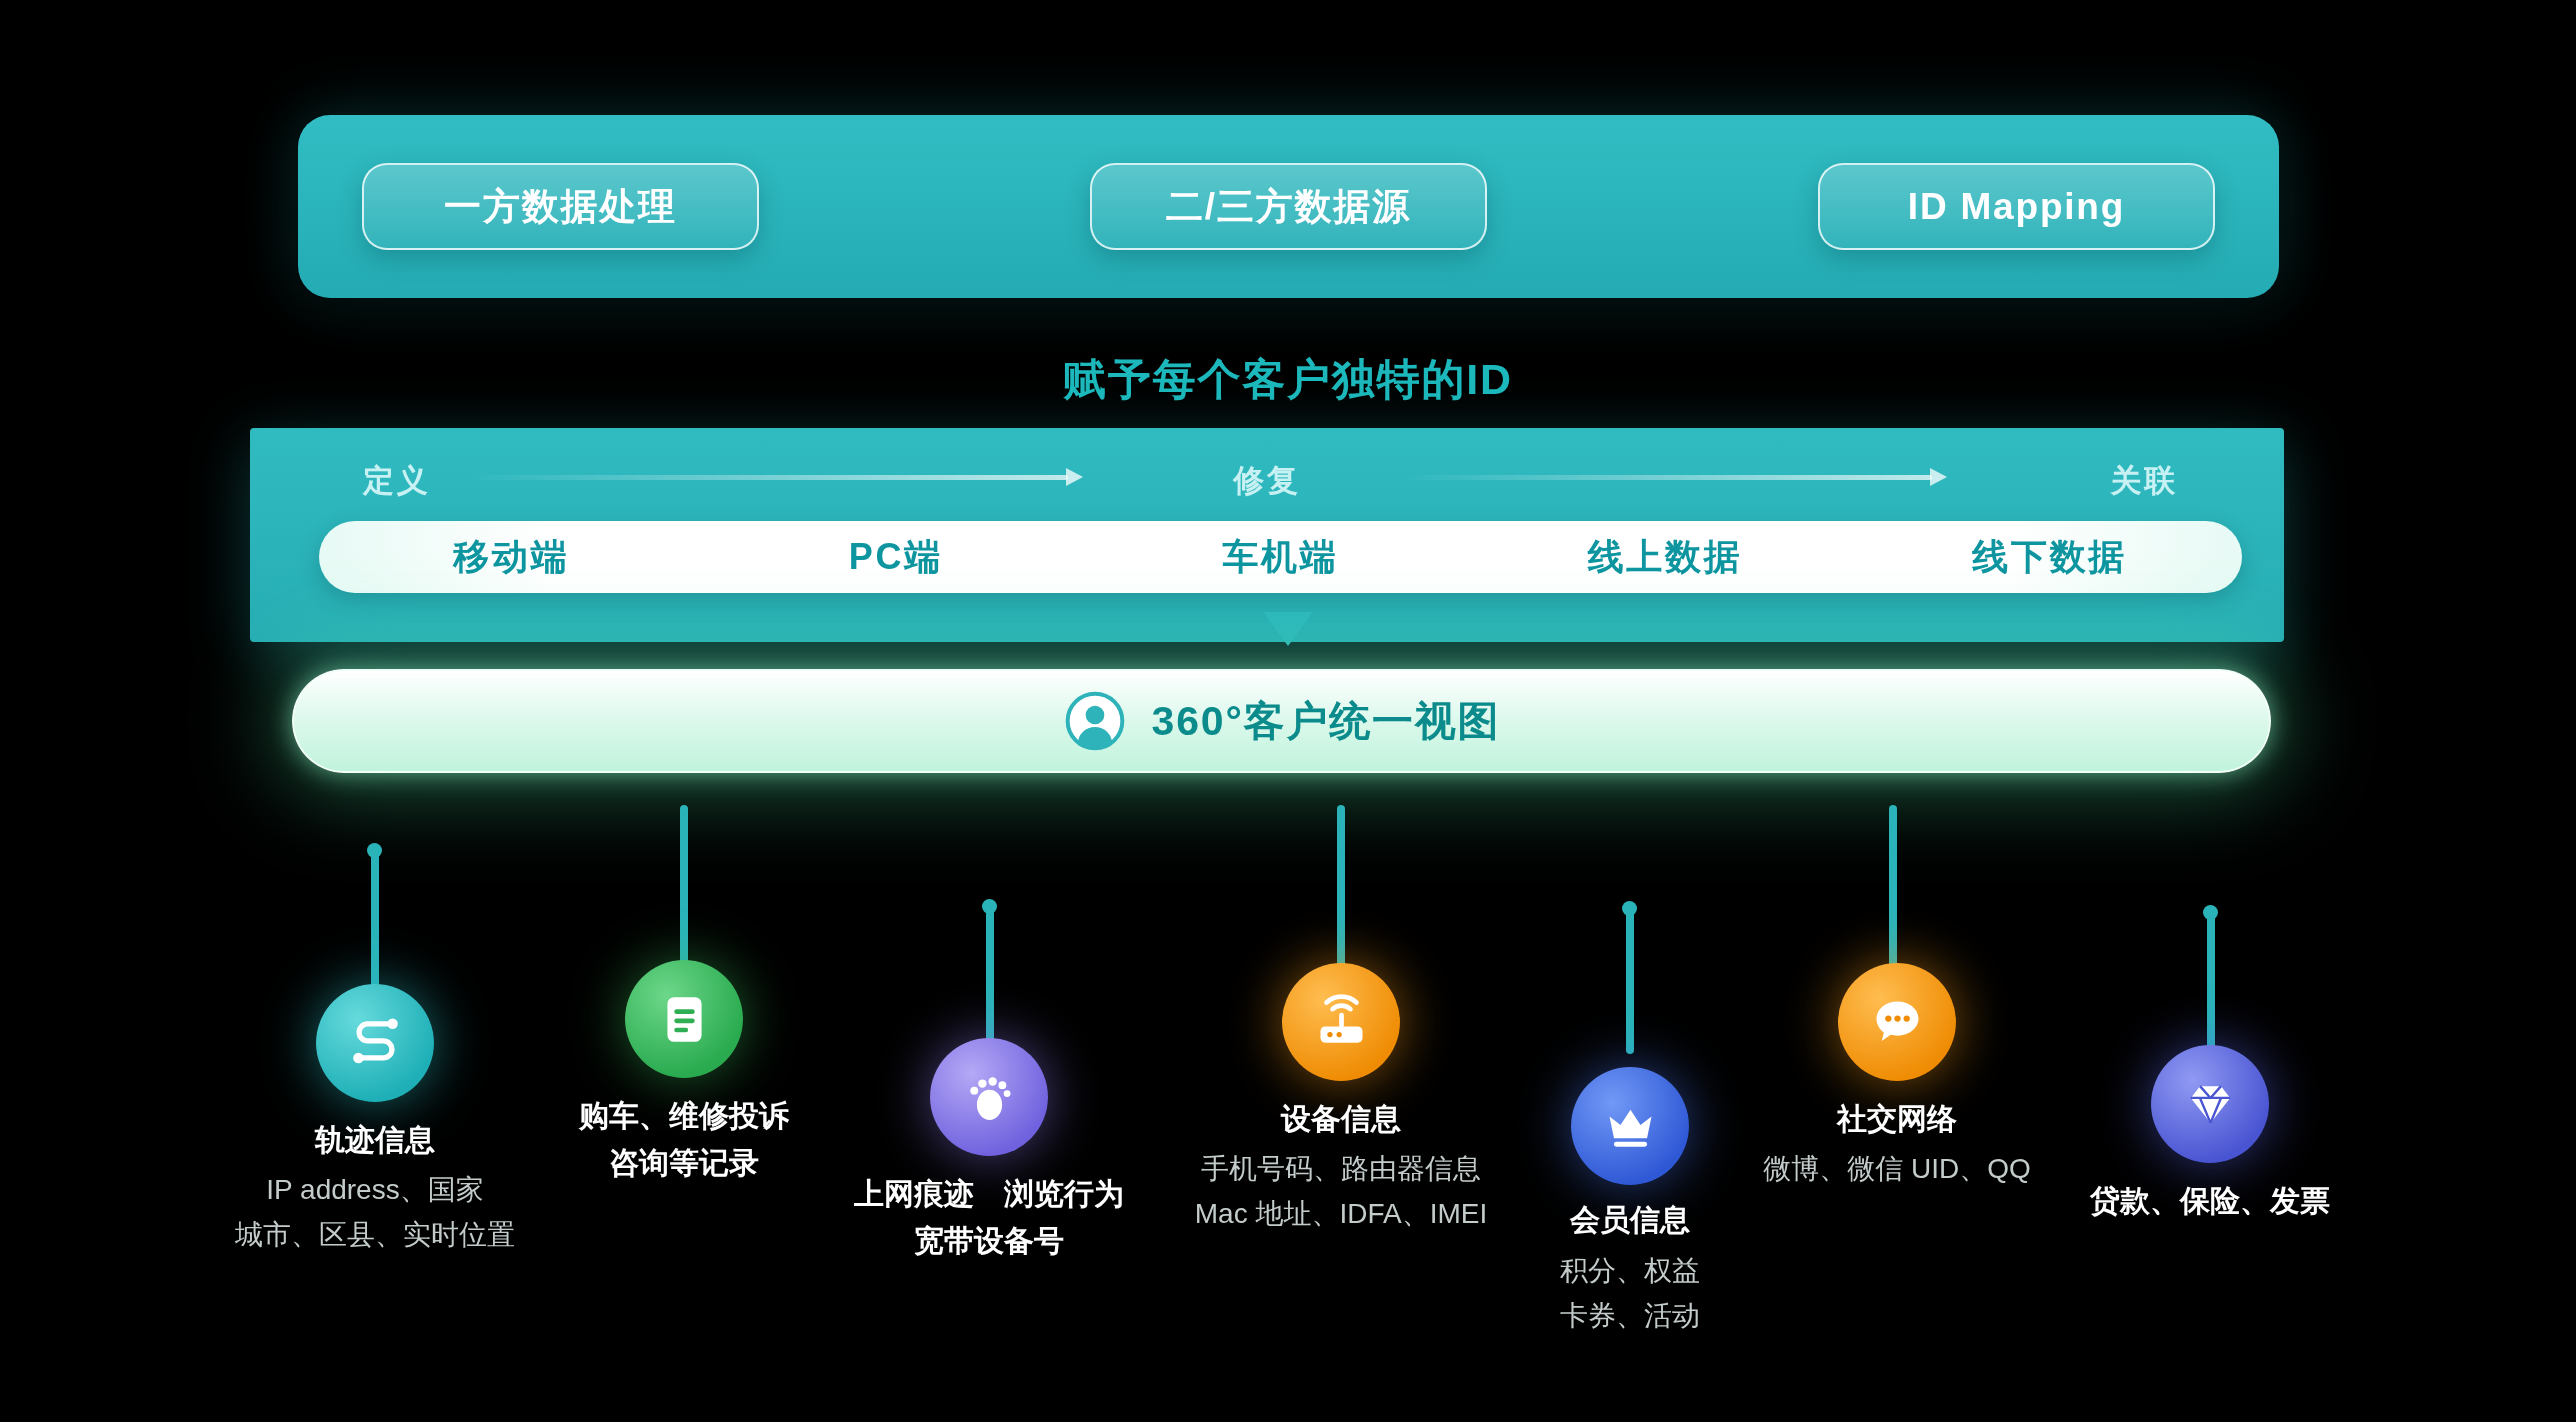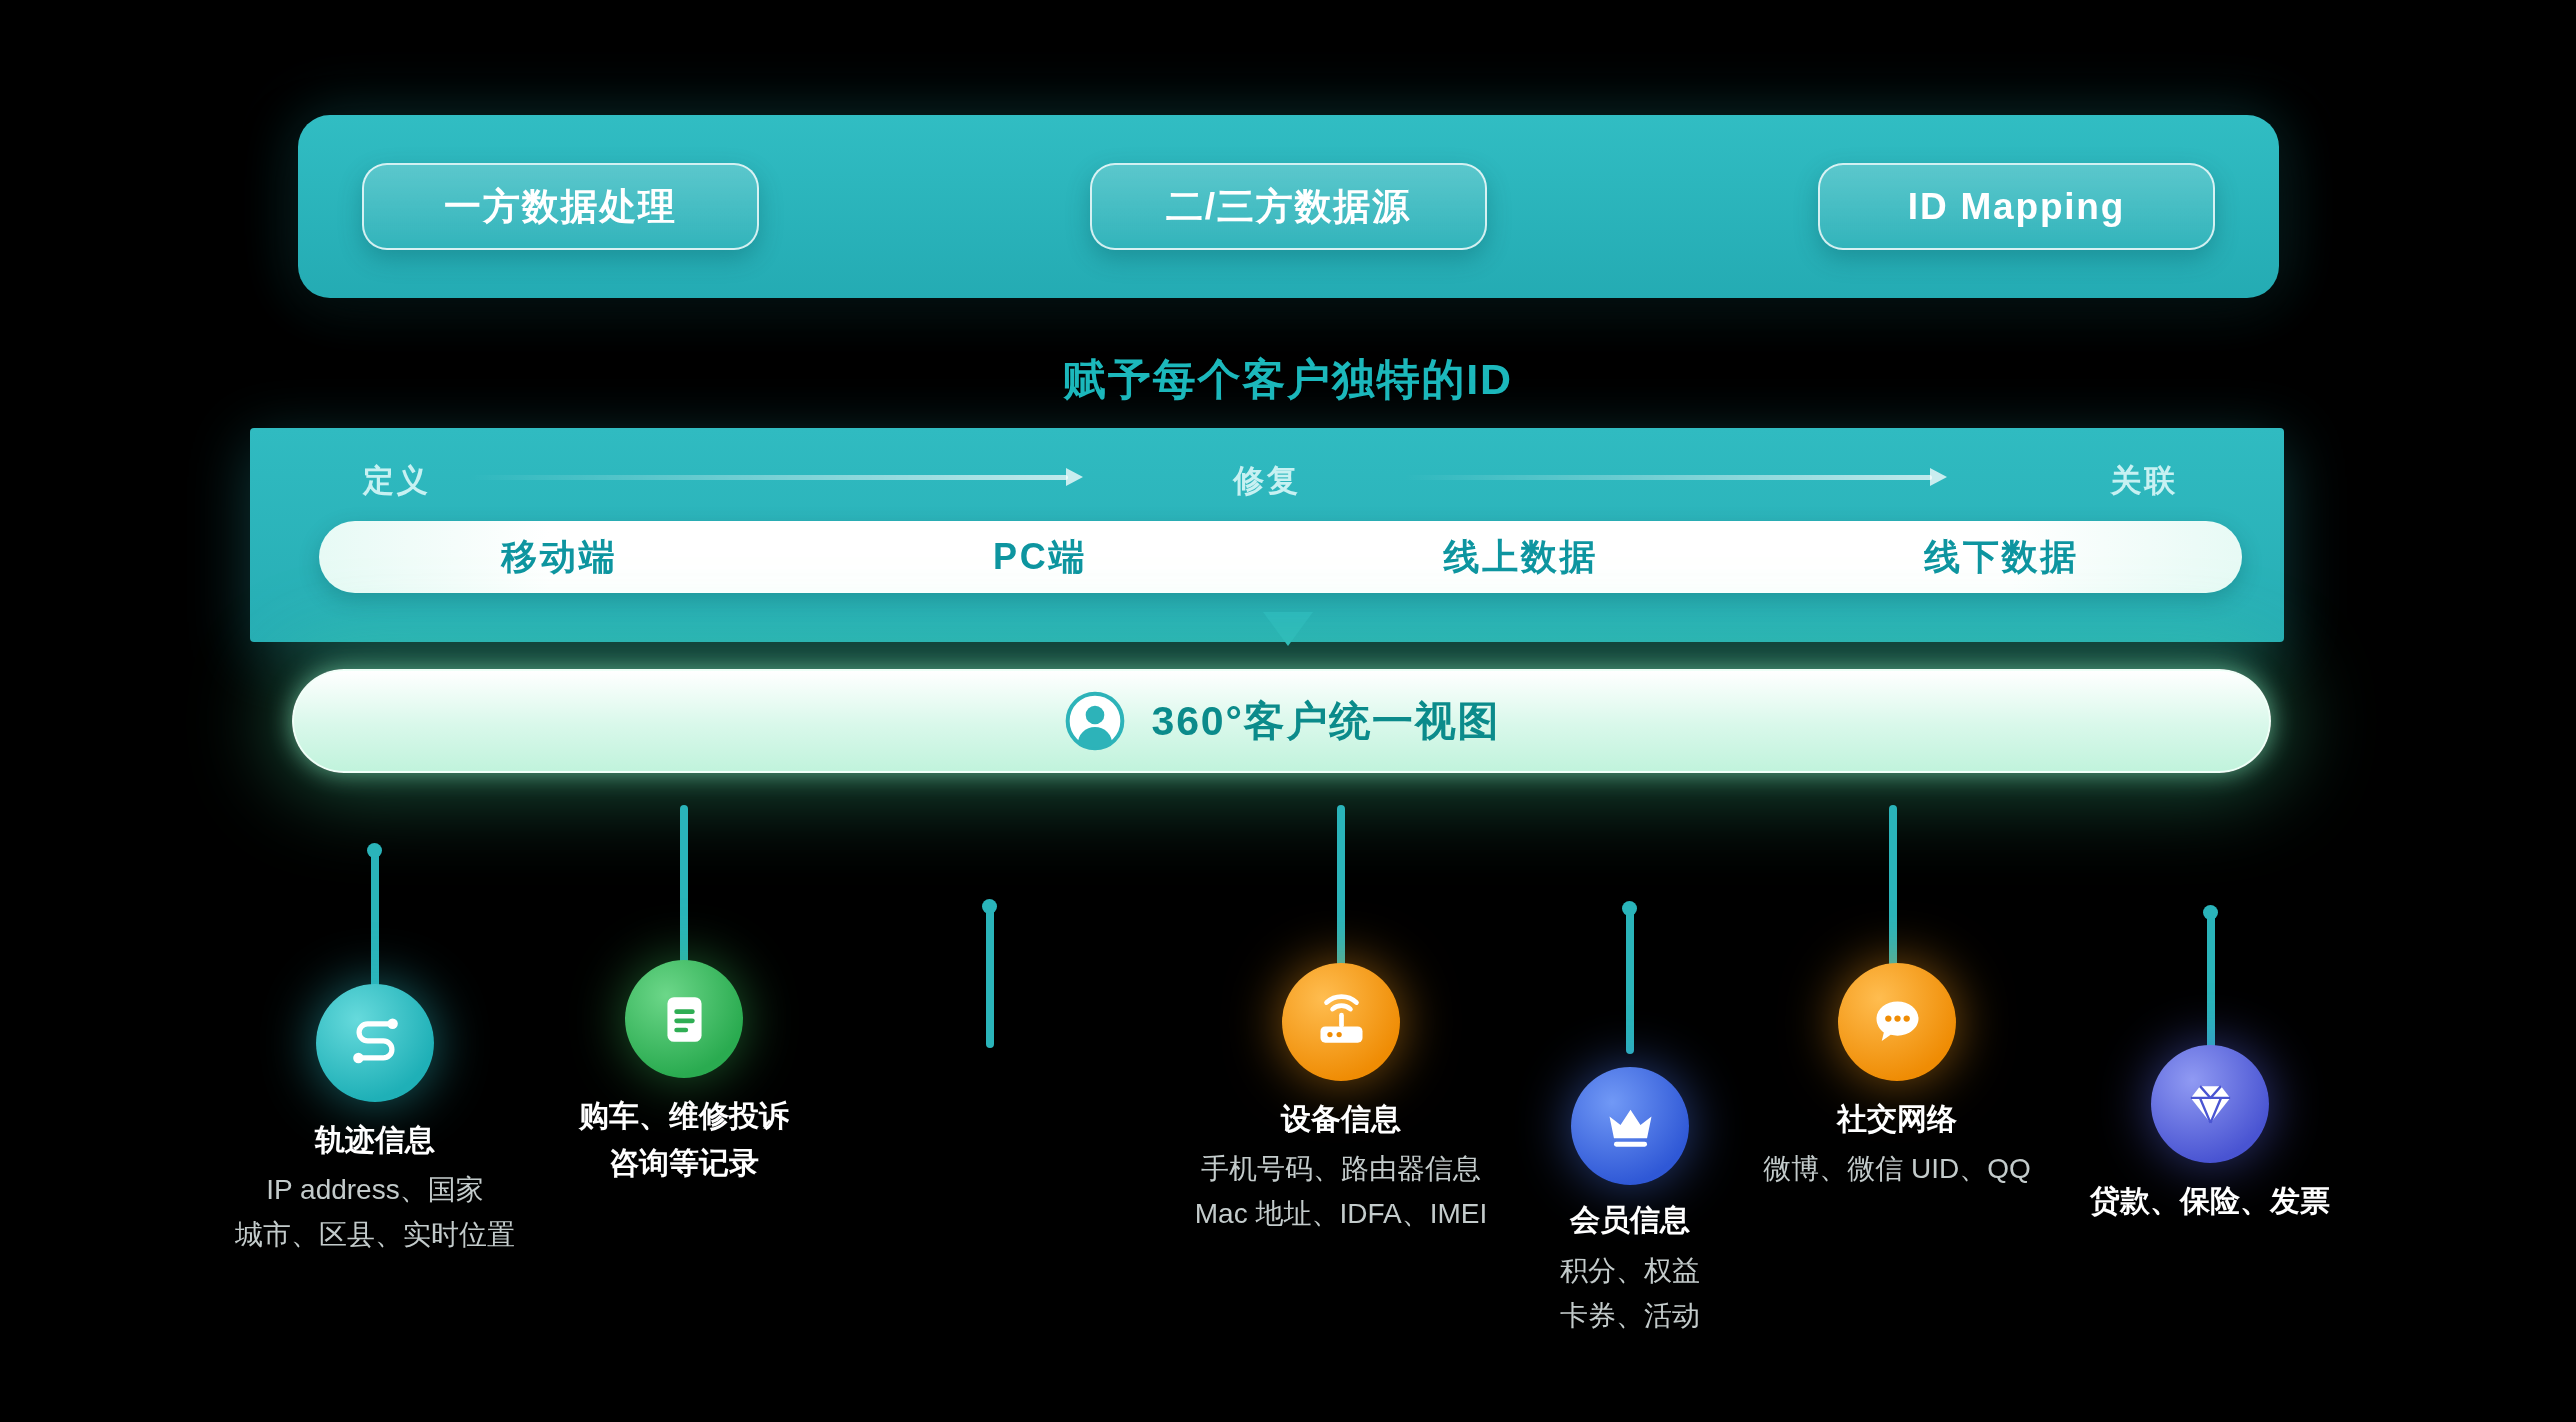--- a/index.html
+++ b/index.html
@@ -85,20 +85,21 @@
 
   <div class="band">
     <span class="stage" style="left:113px;">定义</span>
     <span class="stage" style="left:50%;transform:translateX(-50%);">修复</span>
     <span class="stage" style="right:106px;">关联</span>
     <div class="arrow" style="left:219px;width:599px;"></div>
     <div class="arrow" style="left:1154px;width:528px;"></div>
     <div class="channel-bar">
       <div class="channel">移动端</div>
       <div class="channel">PC端</div>
+      <div class="channel">车机端</div>
       <div class="channel">线上数据</div>
       <div class="channel">线下数据</div>
     </div>
   </div>
 
   <div class="down-arrow"></div>
 
   <div class="unified">
     <svg class="avatar" viewBox="0 0 48 48">
       <defs>
@@ -150,20 +151,36 @@
           <line x1="9" y1="16" x2="12.5" y2="16"></line>
         </g>
       </svg>
     </div>
     <div class="source-title">
       <div>购车、维修投诉</div>
       <div>咨询等记录</div>
     </div>
   </div>
 
+  <div class="source" style="left:792px;top:1038px;">
+    <div class="bubble c-purple">
+      <svg viewBox="0 0 24 24" fill="#ffffff">
+        <ellipse cx="12" cy="14.8" rx="4.8" ry="5.8"></ellipse>
+        <circle cx="6.2" cy="9.4" r="1.5"></circle>
+        <circle cx="9.3" cy="6.7" r="1.6"></circle>
+        <circle cx="13.2" cy="5.9" r="1.6"></circle>
+        <circle cx="16.9" cy="7.3" r="1.5"></circle>
+        <circle cx="18.7" cy="10.5" r="1.3"></circle>
+      </svg>
+    </div>
+    <div class="source-title">
+      <div>上网痕迹　浏览行为</div>
+      <div>宽带设备号</div>
+    </div>
+  </div>
 
   <div class="source" style="left:1144px;top:963px;">
     <div class="bubble c-orange">
       <svg viewBox="0 0 24 24" fill="none" stroke="#ffffff" stroke-width="1.8" stroke-linecap="round">
         <rect x="4" y="13.5" width="16" height="6.2" rx="1.8" fill="#ffffff" stroke="none"></rect>
         <path d="M12 13v-3.8"></path>
         <path d="M8.6 6.9a5 5 0 0 1 6.8 0"></path>
         <path d="M6.3 4.4a8.4 8.4 0 0 1 11.4 0"></path>
         <circle cx="7.6" cy="16.6" r="1" fill="#ef8c04" stroke="none"></circle>
         <circle cx="11.1" cy="16.6" r="1" fill="#ef8c04" stroke="none"></circle>

